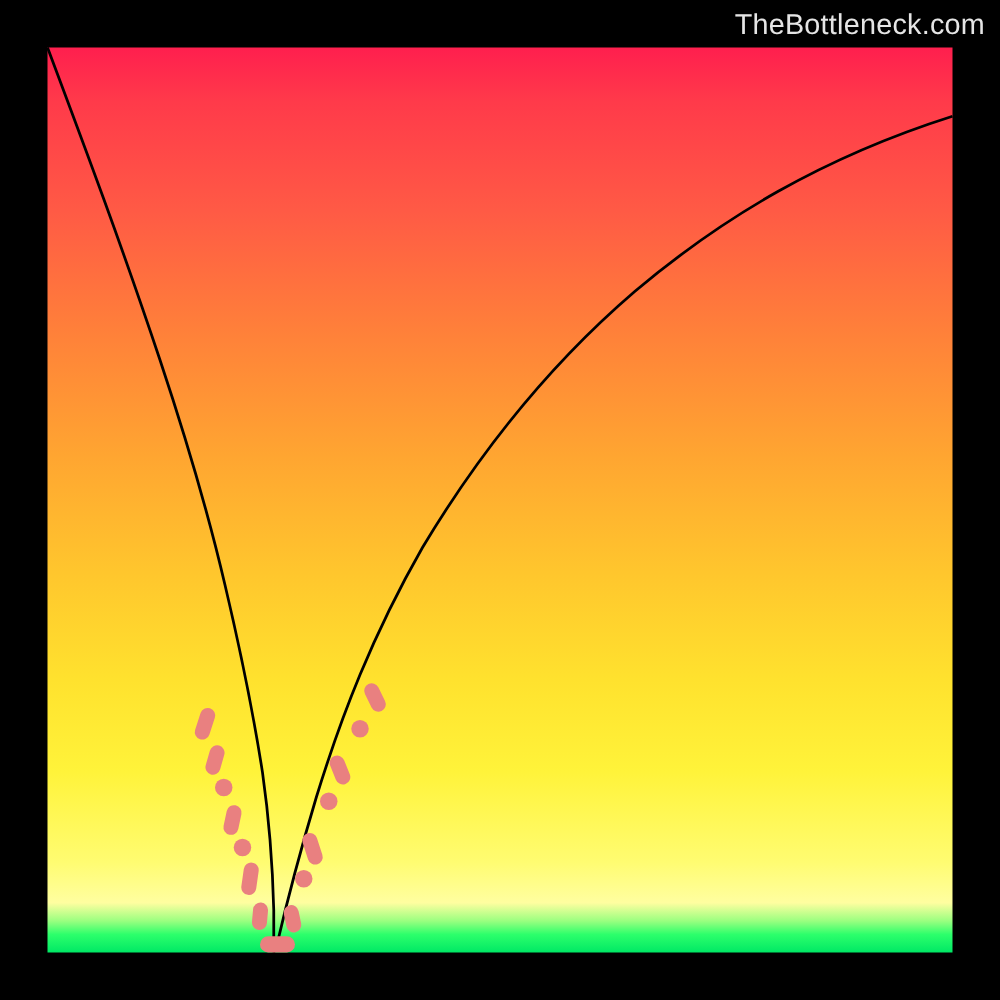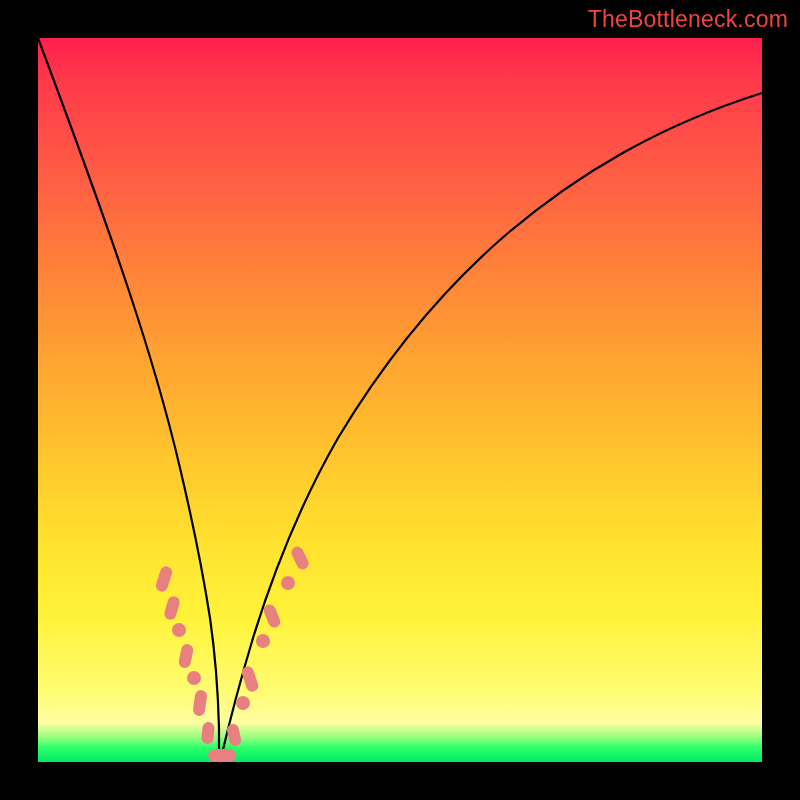--- a/index.html
+++ b/index.html
@@ -40,21 +40,21 @@
       #fffea0 94.5%,
       #9bff80 96.5%,
       #2dff6b 98%,
       #00e865 100%
     );
   }
   .watermark {
     position: absolute;
     top: 6px;
     right: 12px;
-    color: #ef4444;
+    color: #e5e5e5;
     font-size: 23px;
     font-weight: 400;
     letter-spacing: 0.2px;
     user-select: none;
   }
   svg.curve {
     position: absolute;
     left: 0;
     top: 0;
     width: 724px;

